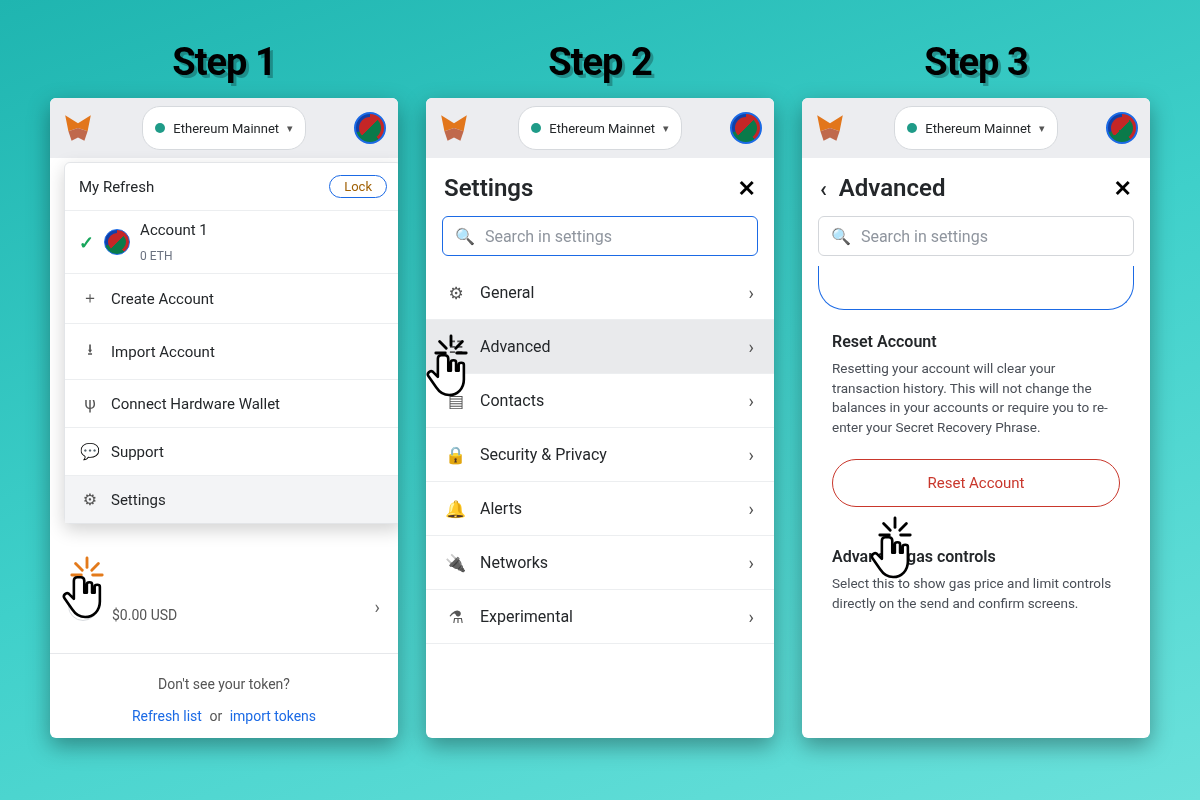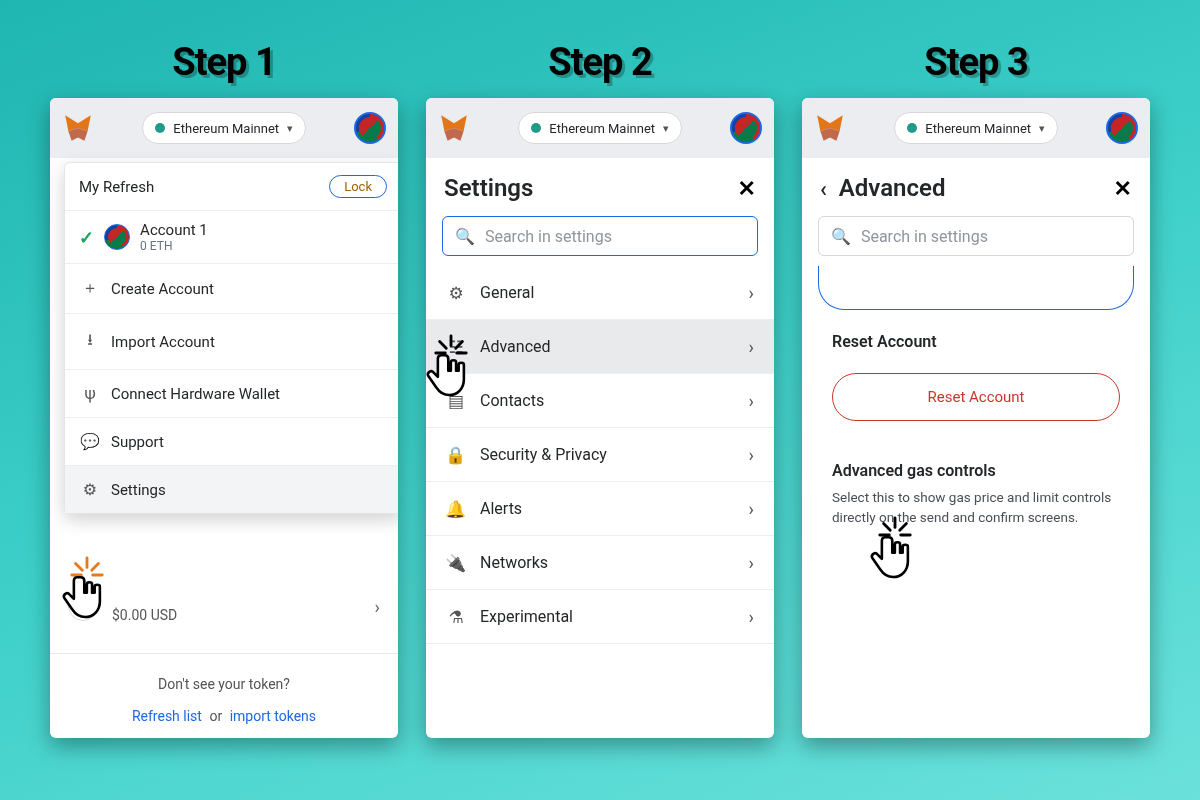--- a/index.html
+++ b/index.html
@@ -3,35 +3,35 @@
 <meta charset="utf-8">
 <style>
   * { box-sizing: border-box; margin: 0; padding: 0; font-family: -apple-system, BlinkMacSystemFont, "Segoe UI", Roboto, Helvetica, Arial, sans-serif; }
   body { width: 1200px; height: 800px; background: linear-gradient(160deg,#1fb5b0 0%,#3fd0ca 50%,#6be1db 100%); display:flex; gap:28px; padding:40px 44px 40px 44px; align-items:flex-start; justify-content:center;}
   .col { display:flex; flex-direction:column; align-items:center; }
   .step-title { font-size:38px; font-weight:700; color:#000; text-shadow:3px 3px 0 rgba(0,0,0,.25); margin-bottom:14px; letter-spacing:-1px;}
   .phone { width:348px; height:640px; background:#fff; border-radius:6px; box-shadow:0 8px 22px rgba(0,0,0,.35); position:relative; overflow:hidden;}
   .topbar { height:60px; background:#ecedf0; display:flex; align-items:center; padding:0 12px; gap:8px;}
   .fox { width:32px; height:32px; }
   .net-pill { flex:1; display:flex; justify-content:center;}
-  .net-pill-inner{ background:#fff; border:1px solid #d6d9dd; border-radius:18px; height:32px; display:flex; align-items:center; padding:0 12px; gap:8px; font-size:13px; color:#24272a; cursor:pointer;}
+  .net-pill-inner{ background:#fff; border:1px solid #d6d9dd; border-radius:18px; height:44px; display:flex; align-items:center; padding:0 12px; gap:8px; font-size:13px; color:#24272a; cursor:pointer;}
   .dot{width:10px;height:10px;border-radius:50%;background:#1f9b88;}
   .chev{font-size:11px;color:#555;}
   .avatar{width:32px;height:32px;border-radius:50%;border:2px solid #1b6ae5; background: conic-gradient(#c42626 0 40%, #0a7a4a 40% 70%, #1140a8 70% 100%); position:relative;}
   .avatar::after{content:"";position:absolute;inset:3px;border-radius:50%;background: linear-gradient(135deg,#c42626 50%,#0a7a4a 50%);}
   
   .dropdown { position:absolute; top:64px; left:14px; right:-4px; background:#fff; border:1px solid #e3e5e8; border-radius:6px; box-shadow:0 6px 18px rgba(0,0,0,.18); z-index:4;}
   .dd-head{display:flex;align-items:center;justify-content:space-between;padding:12px 14px;border-bottom:1px solid #eceef0;}
   .dd-head span{font-size:15px;color:#24272a;}
   .lock-btn{border:1.5px solid #1b6ae5;color:#a16207;background:#fff;border-radius:14px;padding:3px 14px;font-size:13px;cursor:pointer;}
   .acct-row{display:flex;align-items:center;gap:10px;padding:10px 14px;border-bottom:1px solid #eceef0;}
   .check{color:#18a65c;font-weight:700;font-size:18px;}
   .acct-row .avatar{width:26px;height:26px;border-width:1.5px;}
   .acct-name{font-size:15px;color:#24272a;}
-  .acct-bal{font-size:12px;color:#6b7280;margin-top:0;}
+  .acct-bal{font-size:12px;color:#6b7280;margin-top:10px;}
   .menu-row{display:flex;align-items:center;gap:12px;padding:14px 16px;border-bottom:1px solid #eceef0;font-size:15px;color:#24272a;cursor:pointer;}
   .menu-row:last-child{border-bottom:none;}
   .menu-row.hi{background:#f3f4f6;}
   .ico{width:18px;display:flex;justify-content:center;color:#555;font-size:16px;}
   .underlay{position:absolute;bottom:0;left:0;right:0;padding:0 18px 14px;text-align:center;z-index:1;}
   .eth-row{display:flex;align-items:center;gap:12px;padding:8px 0 10px; text-align:left;}
   .eth-circ{width:30px;height:30px;border-radius:50%;background:#fff;border:1px solid #d8dbdf;display:flex;align-items:center;justify-content:center;color:#444;}
   .usd{font-size:14px;color:#555;margin-left:2px;}
   .eth-row .chev-r{margin-left:auto;font-size:18px;color:#666;}
   .sep{border-top:1px solid #e6e8eb;margin:20px -18px 22px;}
@@ -260,20 +260,21 @@
       <div class="close-x">✕</div>
     </div>
     <div class="search gray">
       <span>🔍</span>
       <span>Search in settings</span>
     </div>
     <div class="ghost-pill"></div>
 
     <div class="section">
       <div class="sec-title">Reset Account</div>
+      <div class="sec-body">Resetting your account will clear your transaction history. This will not change the balances in your accounts or require you to re-enter your Secret Recovery Phrase.</div>
       <div class="pill-outline">
         <span>Reset Account</span>
       </div>
       <div class="sec-title" style="margin-top:40px">Advanced gas controls</div>
       <div class="sec-body">Select this to show gas price and limit controls directly on the send and confirm screens.</div>
     </div>
 
     <div class="cursor">
       <svg class="burst" viewBox="0 0 40 40">
           <line x1="20" y1="2" x2="20" y2="12"></line>

